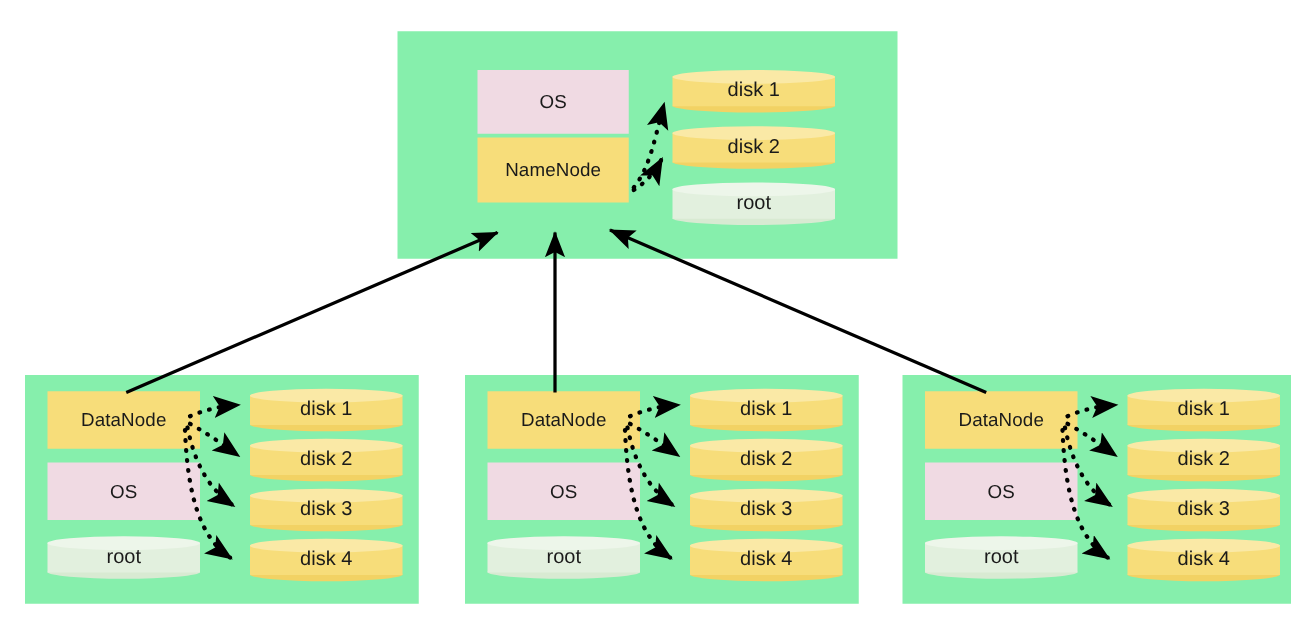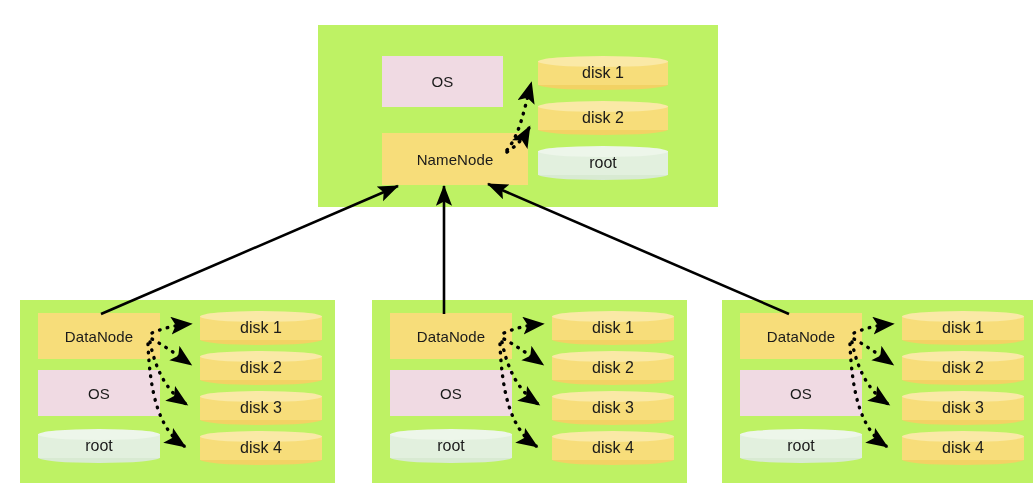--- a/index.html
+++ b/index.html
@@ -10,21 +10,21 @@
   #canvas {
     position: relative;
     width: 1033px;
     height: 504px;
     background: #ffffff;
     font-family: "Liberation Sans", sans-serif;
     overflow: hidden;
   }
   .panel {
     position: absolute;
-    background: #bef264;
+    background: #86efac;
     box-sizing: border-box;
     text-decoration: underline;
   }
   .box {
     position: absolute;
     box-sizing: border-box;
     display: flex;
     align-items: center;
     justify-content: center;
     font-size: 15px;
@@ -96,21 +96,21 @@
 <body>
 
 <div id="canvas">
 
   <div class="panel" style="left:318px; top:25px; width:400px; height:182px;">
 
     <div class="box box-pink" style="left:64px; top:31px; width:121px; height:51px;">
       <span>OS</span>
     </div>
 
-    <div class="box box-yellow" style="left:64px; top:108px; width:146px; height:52px;">
+    <div class="box box-yellow" style="left:64px; top:85px; width:121px; height:52px;">
       <span>NameNode</span>
     </div>
 
     <div class="cyl cyl-yellow" style="left:220px; top:31px; width:130px; height:34px;">
       <div class="cap-bottom"></div>
       <div class="body"></div>
       <div class="cap-top"></div>
       <div class="label">disk 1</div>
     </div>
 

